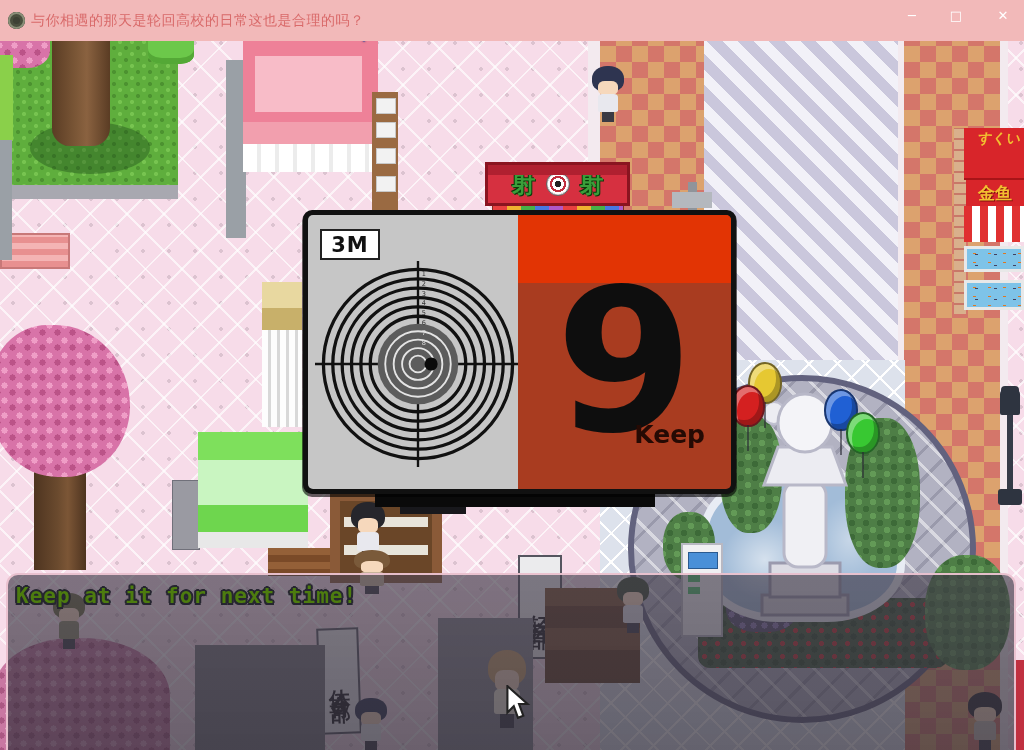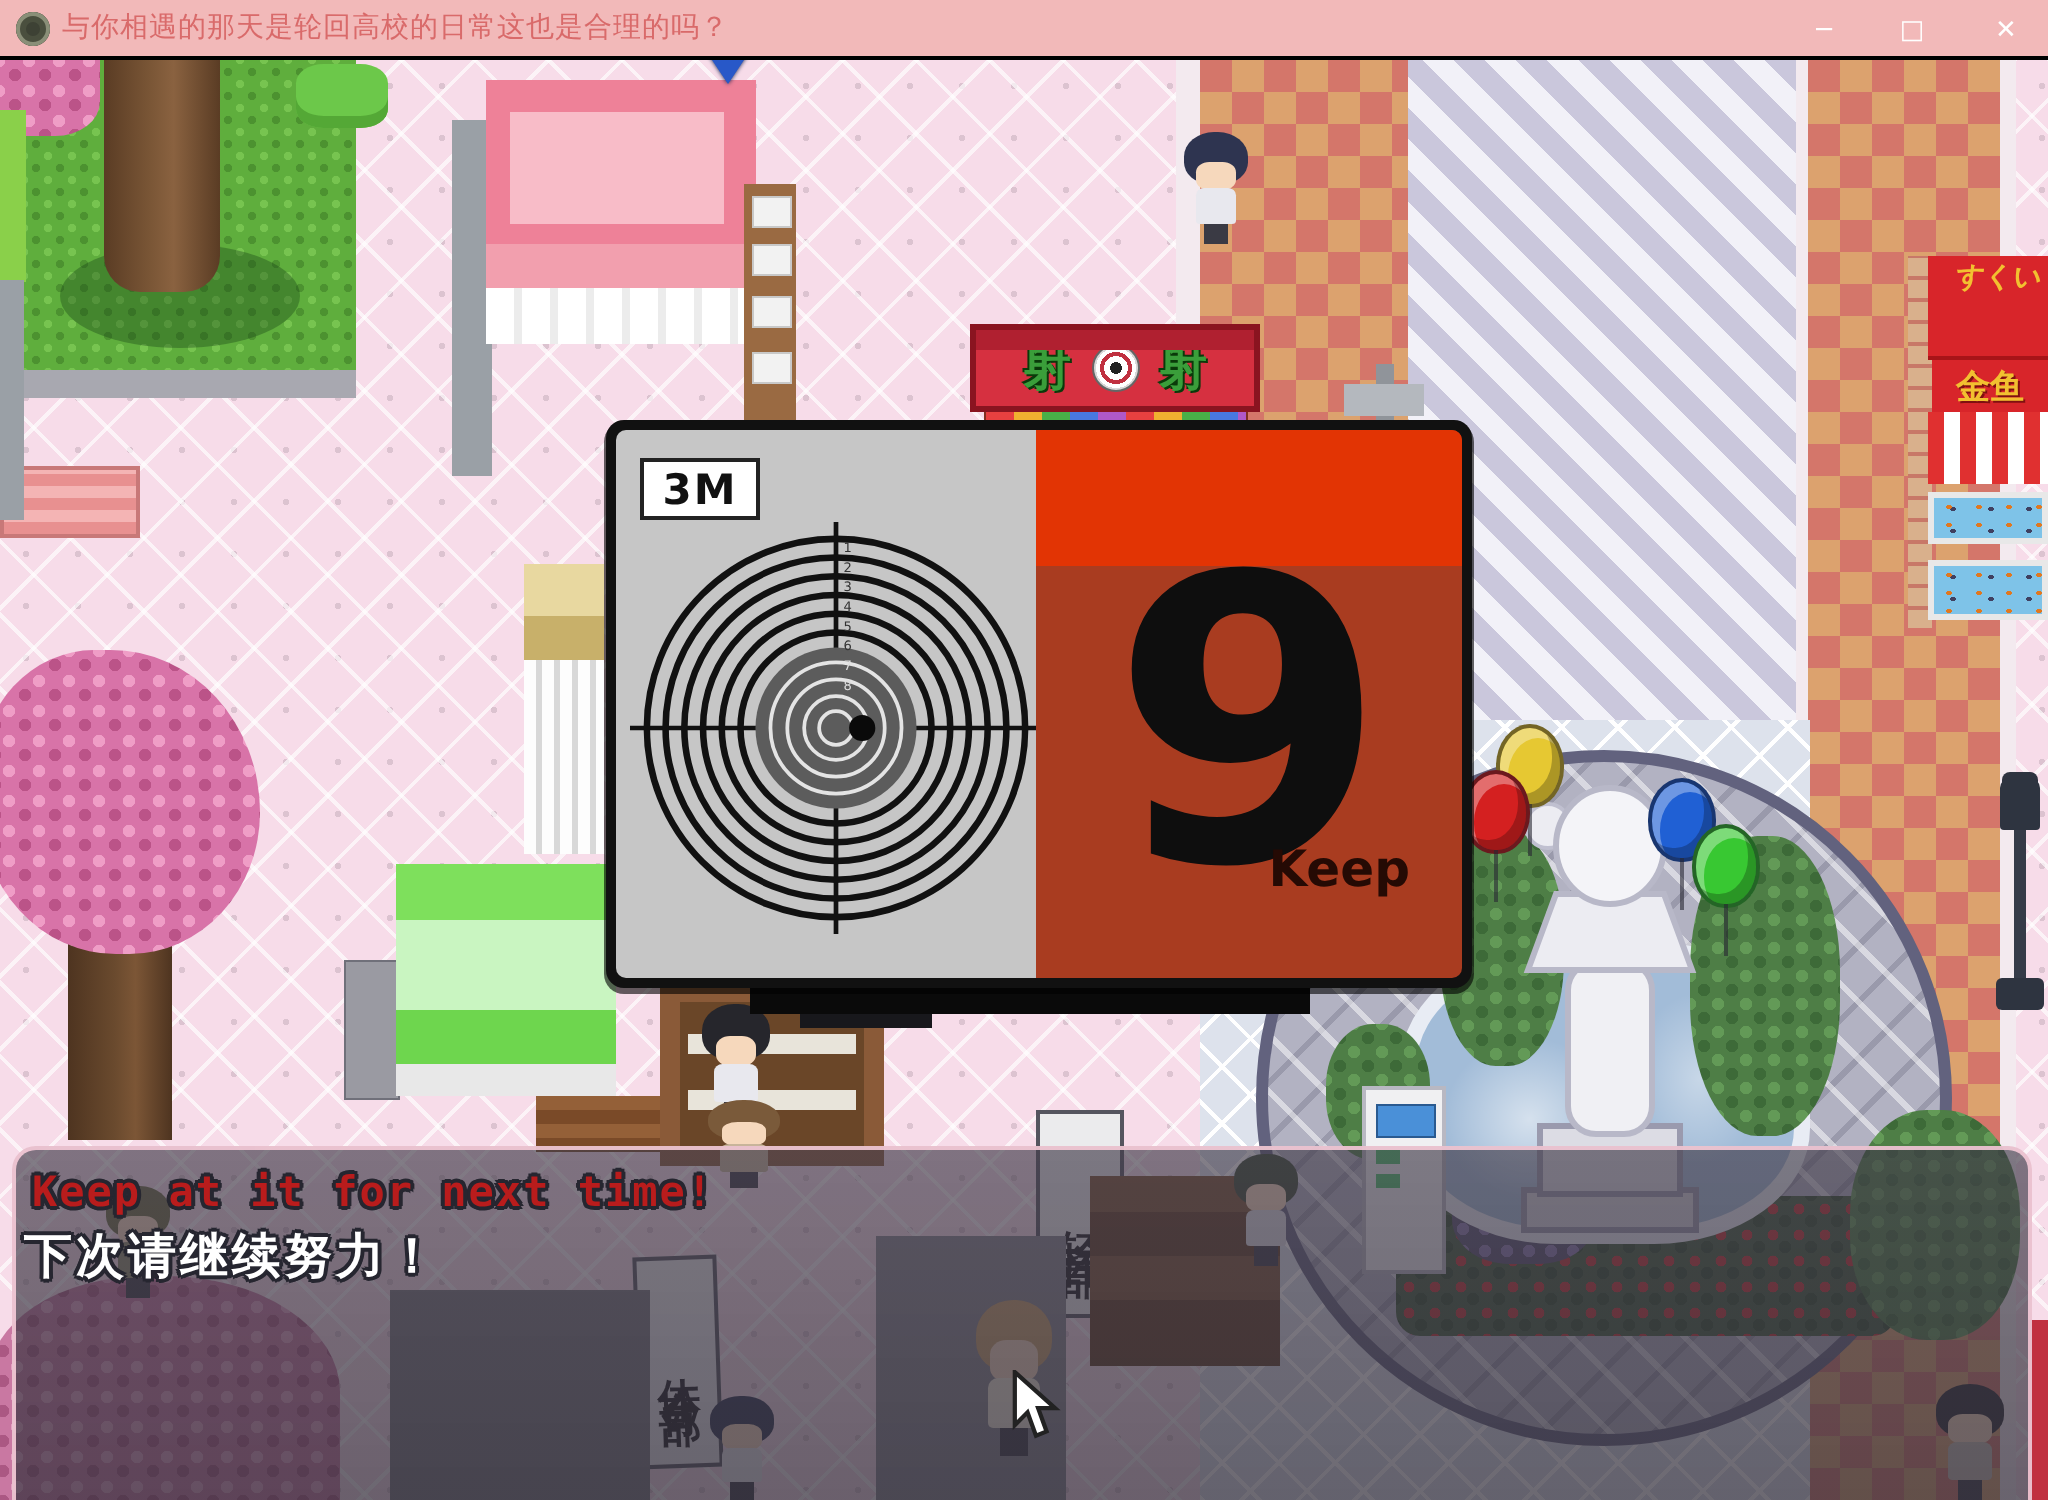--- a/index.html
+++ b/index.html
@@ -1,19 +1,19 @@
 <!DOCTYPE html>
 <html><head>
 <meta charset="utf-8">
 <style>
   html,body{margin:0;padding:0;background:#000;}
   #app{position:relative;width:1024px;height:750px;overflow:hidden;font-family:"DejaVu Sans",sans-serif;background:#000;}
 
   
-  #titlebar{position:absolute;left:0;top:0;width:1024px;height:28px;background:#f2b9b9;display:flex;align-items:center;z-index:100;}
+  #titlebar{position:absolute;left:0;top:0;width:1024px;height:41px;background:#f2b9b9;display:flex;align-items:center;z-index:100;}
   #title-icon{width:17px;height:17px;border-radius:50%;background:#3d4134;margin:0 6px 0 8px;
     box-shadow:inset 0 0 0 2px #8a8f78, inset 0 0 0 5px #4a4f3e;}
   #title-text{color:#d96a6a;font-size:14px;letter-spacing:.5px;white-space:nowrap;overflow:hidden;}
   .win-btn{position:absolute;top:0;width:40px;height:30px;color:#fff;display:flex;align-items:center;justify-content:center;font-size:13px;}
   #btn-min{left:892px;} #btn-max{left:936px;} #btn-close{left:983px;}
 
   
   #scene{position:absolute;left:0;top:30px;width:1024px;height:720px;overflow:hidden;background:#f7dce9;}
   .abs{position:absolute;}
 
@@ -151,21 +151,21 @@
 
   
   #dialog-box{left:6px;top:543px;width:1010px;height:177px;z-index:50;border-radius:12px 12px 0 0;
     border:2px solid rgba(248,205,218,.9);border-bottom:none;box-sizing:border-box;
     background:linear-gradient(rgba(66,60,74,.66), rgba(52,48,60,.72));}
   .outlined{text-shadow:2px 0 0 #262630,-2px 0 0 #262630,0 2px 0 #262630,0 -2px 0 #262630,
     1.5px 1.5px 0 #262630,-1.5px -1.5px 0 #262630,1.5px -1.5px 0 #262630,-1.5px 1.5px 0 #262630;}
   #speaker{left:12px;top:508px;z-index:60;color:#fff;white-space:nowrap;}
   #speaker .cn{font-size:29px;font-weight:bold;letter-spacing:2px;}
   #speaker .en{font-size:23px;font-weight:bold;font-family:"DejaVu Serif",serif;letter-spacing:2px;}
-  #line-en{left:16px;top:554px;z-index:60;color:#b91c1c;font-family:"DejaVu Sans Mono",monospace;
+  #line-en{left:16px;top:554px;z-index:60;color:#4d7c0f;font-family:"DejaVu Sans Mono",monospace;
     font-size:21px;font-weight:bold;letter-spacing:1px;text-align:center;}
   #line-cn{left:12px;top:582px;z-index:60;color:#fff;font-size:24px;font-weight:bold;letter-spacing:2px;}
 
   #cursor{left:505px;top:655px;z-index:70;}
 </style>
 </head>
 <body>
 
 <div id="app">
 
@@ -384,21 +384,20 @@
       </div>
       <div id="panel-right">
         <div class="redtop"></div>
         <div id="big-score">9</div>
         <div id="score-unit">Keep</div>
       </div>
     </div>
 
     <div class="abs" id="dialog-box"></div>
     <div class="abs outlined" id="line-en">Keep at it for next time!</div>
-    <div class="abs outlined" id="line-cn">下次请继续努力！</div>
 
     <div class="abs" id="cursor">
       <svg width="26" height="36" viewBox="0 0 24 34">
         <path d="M2 1 L2 26 L8 20 L12 31 L17 29 L13 18 L21 18 Z" fill="#fff" stroke="#222" stroke-width="2"></path>
       </svg>
     </div>
 
   </div>
 </div>
 

